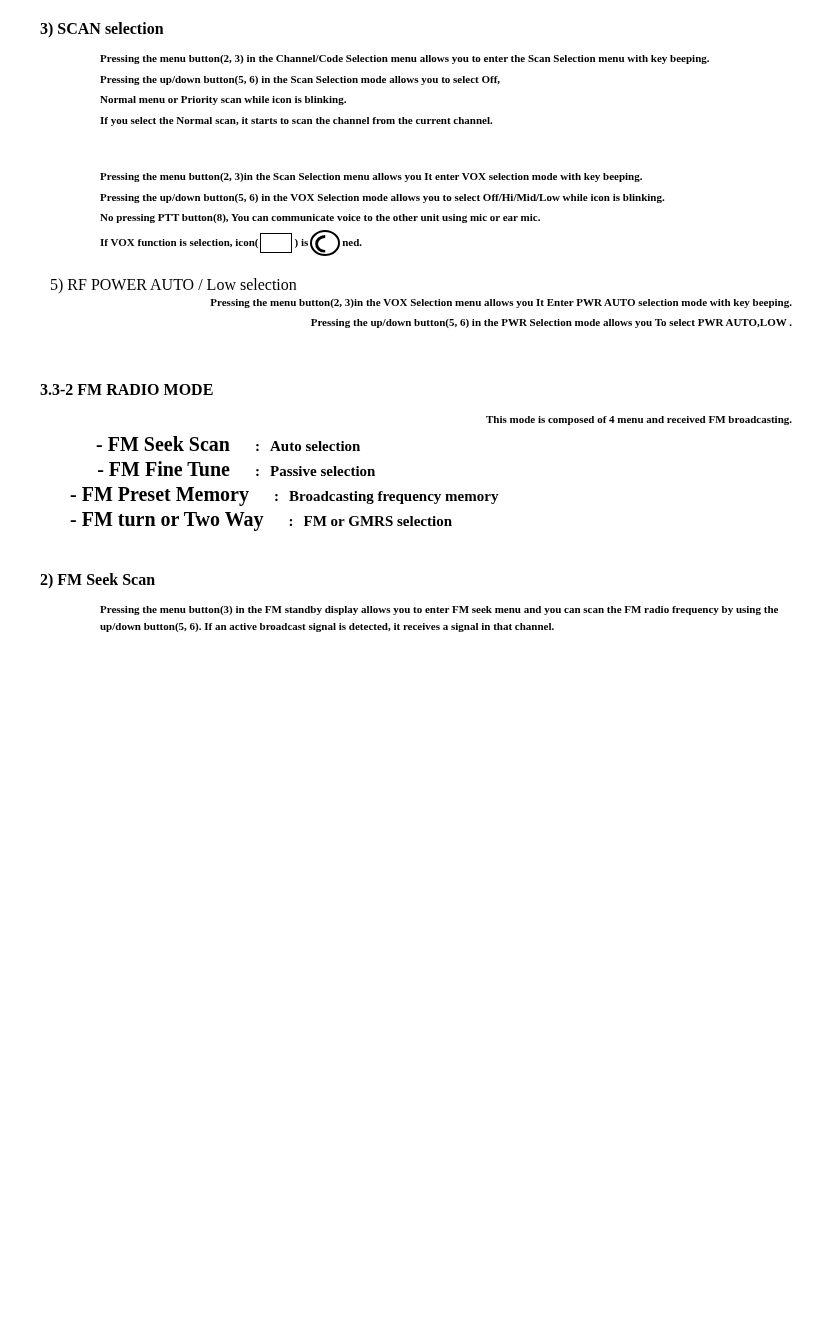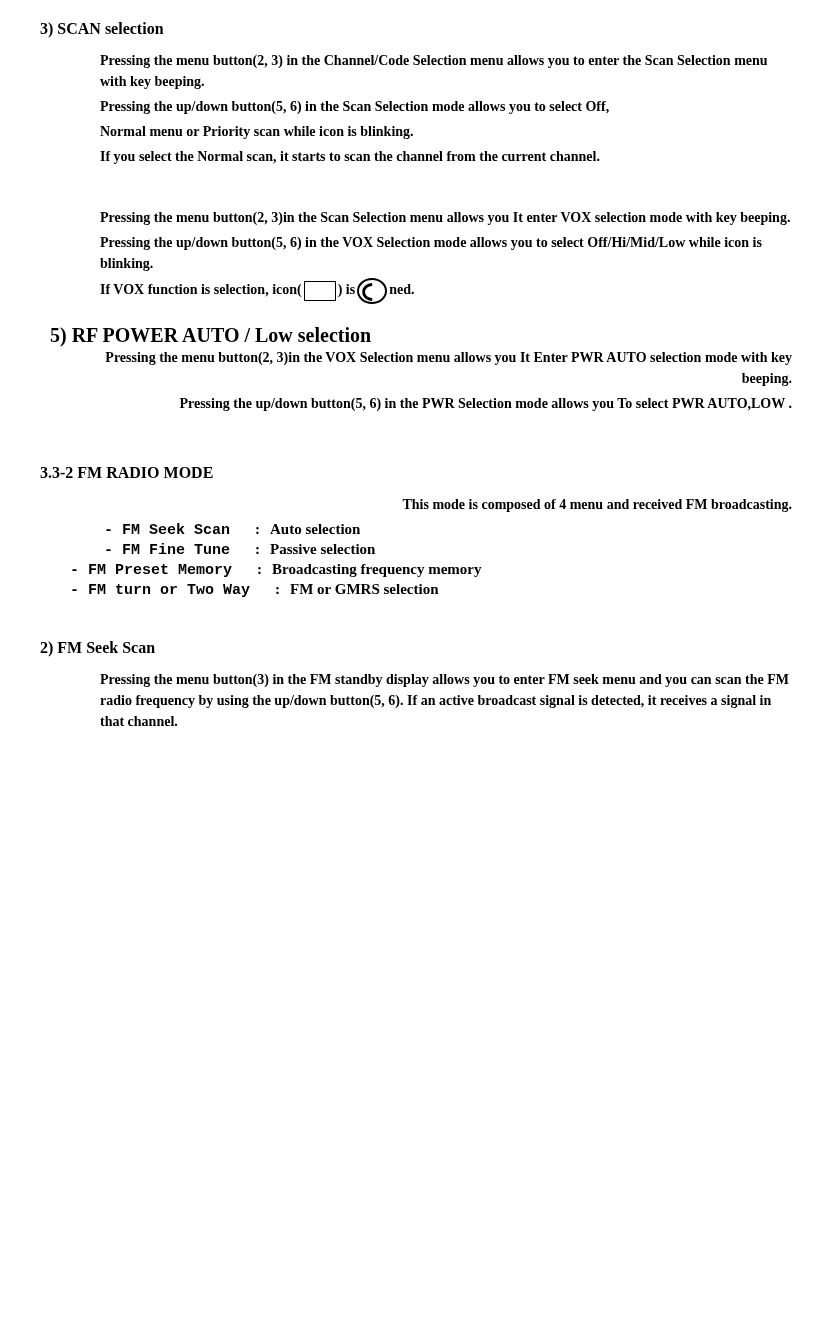--- a/index.html
+++ b/index.html
@@ -21,50 +21,49 @@
       margin-bottom: 12px;
     }
     .indented {
       margin-left: 60px;
     }
     .indented-small {
       margin-left: 30px;
       text-align: right;
     }
     p {
-      font-size: 14px;
+      font-size: 11px;
       line-height: 1.5;
       margin-bottom: 4px;
     }
     .bold-text {
       font-weight: bold;
     }
     .list-item {
       display: flex;
       align-items: baseline;
       margin-bottom: 2px;
     }
     .list-label {
       min-width: 160px;
-      font-size: 15px;
+      font-size: 20px;
       font-weight: bold;
-      font-family: Liberation Mono, monospace;
     }
     .list-colon {
       min-width: 20px;
       font-size: 15px;
       font-weight: bold;
     }
     .list-value {
       font-size: 15px;
       font-weight: bold;
     }
     .main-section-label {
-      font-weight: bold;
-      font-size: 20px;
+      font-weight: normal;
+      font-size: 16px;
     }
   </style>
 </head>
 <body>
 
 <div>
 
   <div style="margin-bottom: 20px;">
     <div class="section-heading-numbered">3)  SCAN selection</div>
     <div class="indented">
@@ -74,20 +73,21 @@
       <p class="bold-text">If you select the Normal scan, it starts to scan the channel from the current channel.</p>
     </div>
   </div>
 
   <div style="margin-bottom: 40px;"></div>
 
   <div style="margin-bottom: 20px;">
     <div class="indented">
       <p class="bold-text">Pressing the menu  button(2, 3)in the Scan Selection menu allows you It enter VOX selection mode with key beeping.</p>
       <p class="bold-text">Pressing the up/down button(5, 6) in the VOX Selection mode allows you to select Off/Hi/Mid/Low while icon is blinking.</p>
+      <p class="bold-text">No pressing PTT button(8), You can communicate voice to the other unit using mic or ear mic.</p>
       <p class="bold-text">
         If VOX function is selection, icon(<span style="display:inline-block; width:32px; height:20px; border:1px solid #000; vertical-align:middle; margin:0 2px;"></span>) is<span style="display:inline-block; vertical-align:middle; margin:0 2px; width:30px; height:26px; border:2.5px solid #000; border-radius:50%; position:relative; overflow:hidden;">
           <span style="position:absolute; top:3px; left:3px; width:20px; height:18px; border:3px solid #000; border-radius:50%; clip-path:polygon(0 0, 50% 0, 50% 100%, 0 100%);"></span>
         </span>ned.
       </p>
     </div>
   </div>
 
   <div style="margin-bottom: 20px;">
     <div style="margin-left: 10px;">

